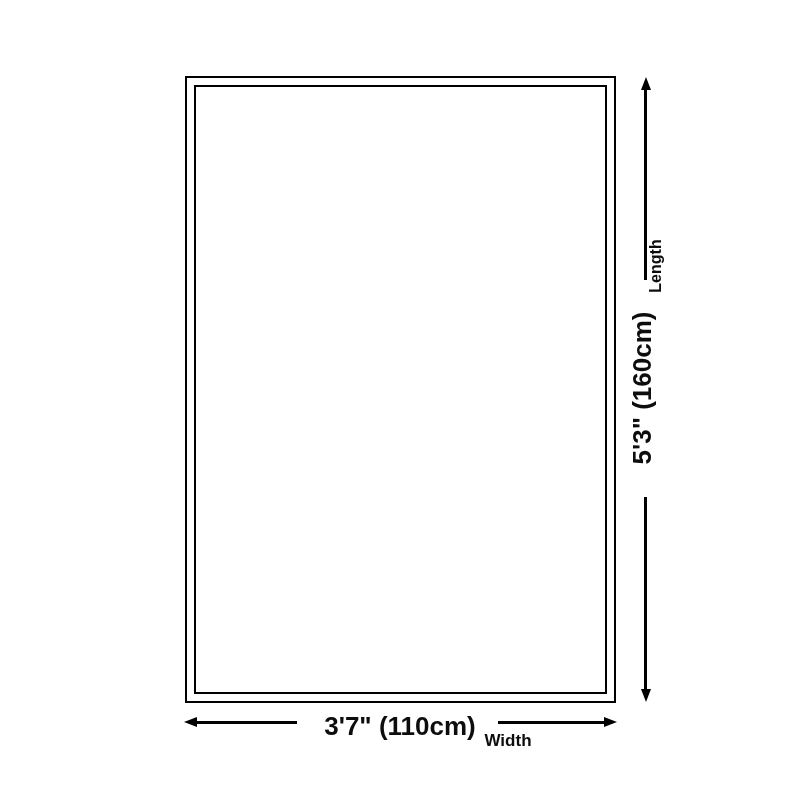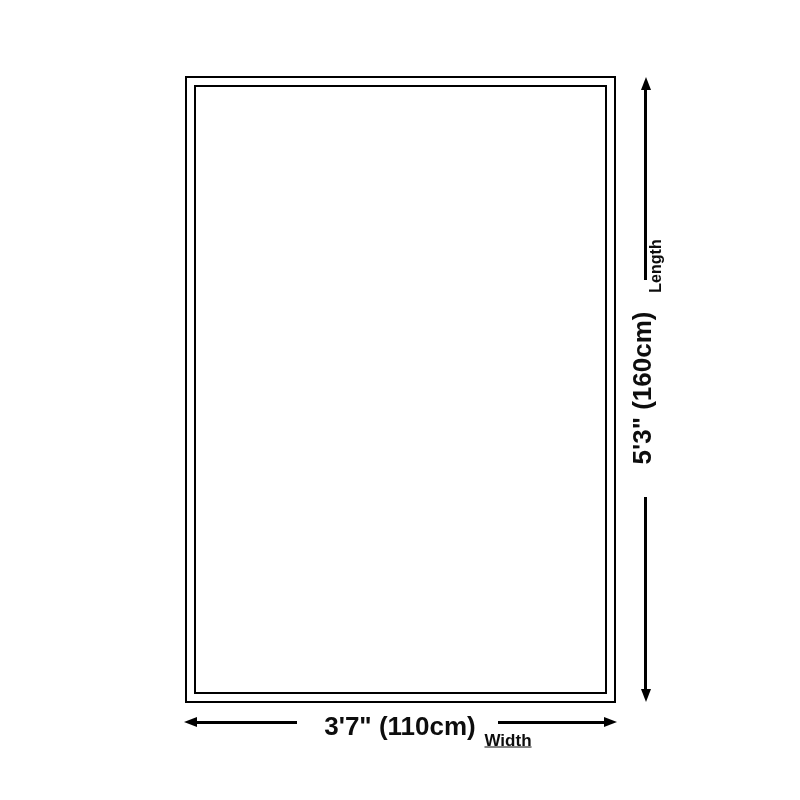--- a/index.html
+++ b/index.html
@@ -51,21 +51,21 @@
     color:var(--text,#0d0d0d);
     font-weight:700;
     white-space:nowrap;
     transform:translate(-50%,-50%);
     line-height:1;
   }
   .lbl-rot{transform:translate(-50%,-50%) rotate(-90deg);}
   #length-value{left:642px;top:388px;font-size:26px;}
   #length-label{left:656px;top:266px;font-size:16px;}
   #width-value{left:400px;top:726px;font-size:26px;}
-  #width-label{left:508px;top:740px;font-size:17px;text-decoration:underline;}
+  #width-label{left:508px;top:740px;font-size:17px;}
 </style>
 </head>
 <body>
 
 <div class="canvas">
 
   <div class="rug-outer">
     <div class="rug-inner"></div>
   </div>
 

